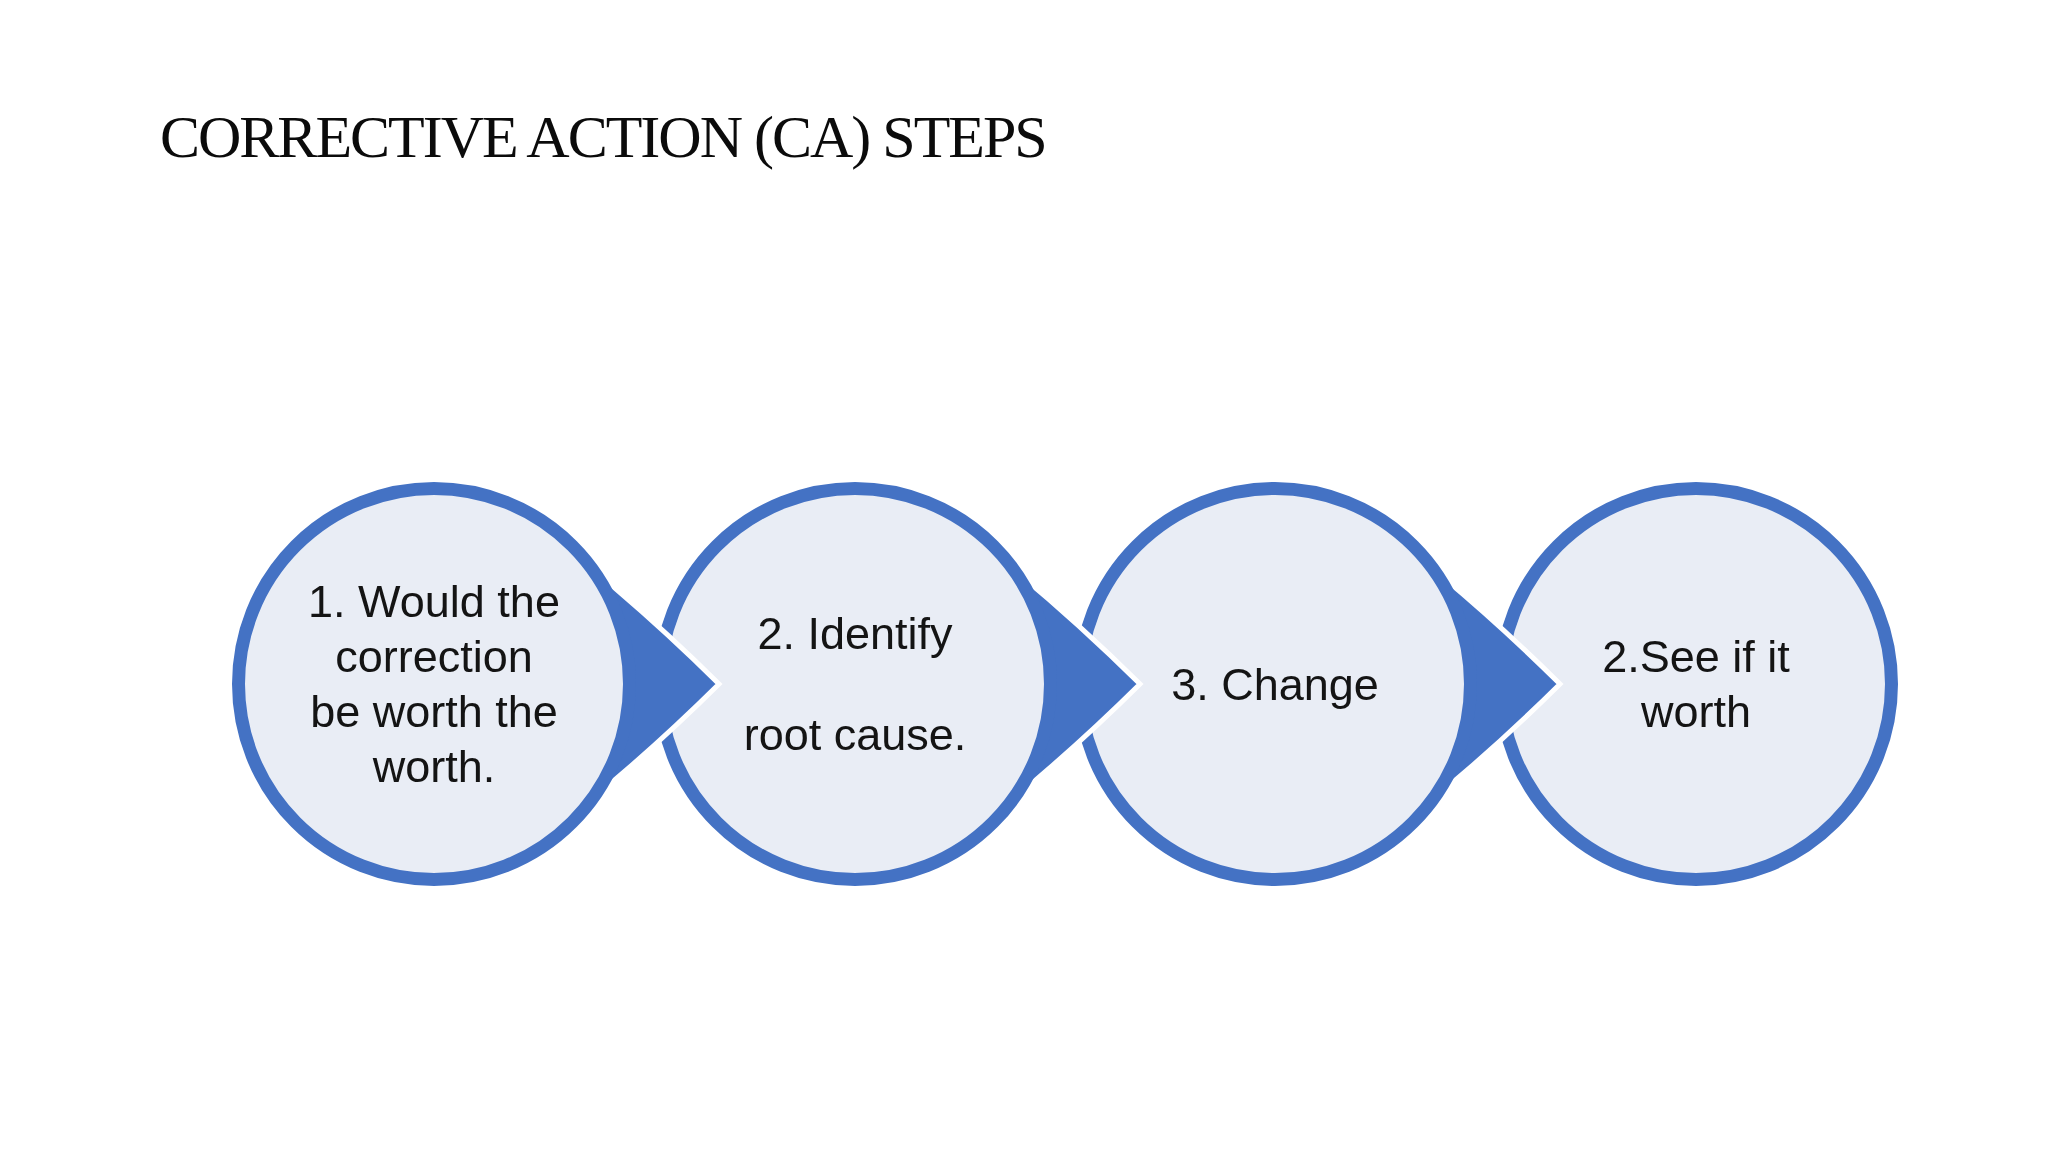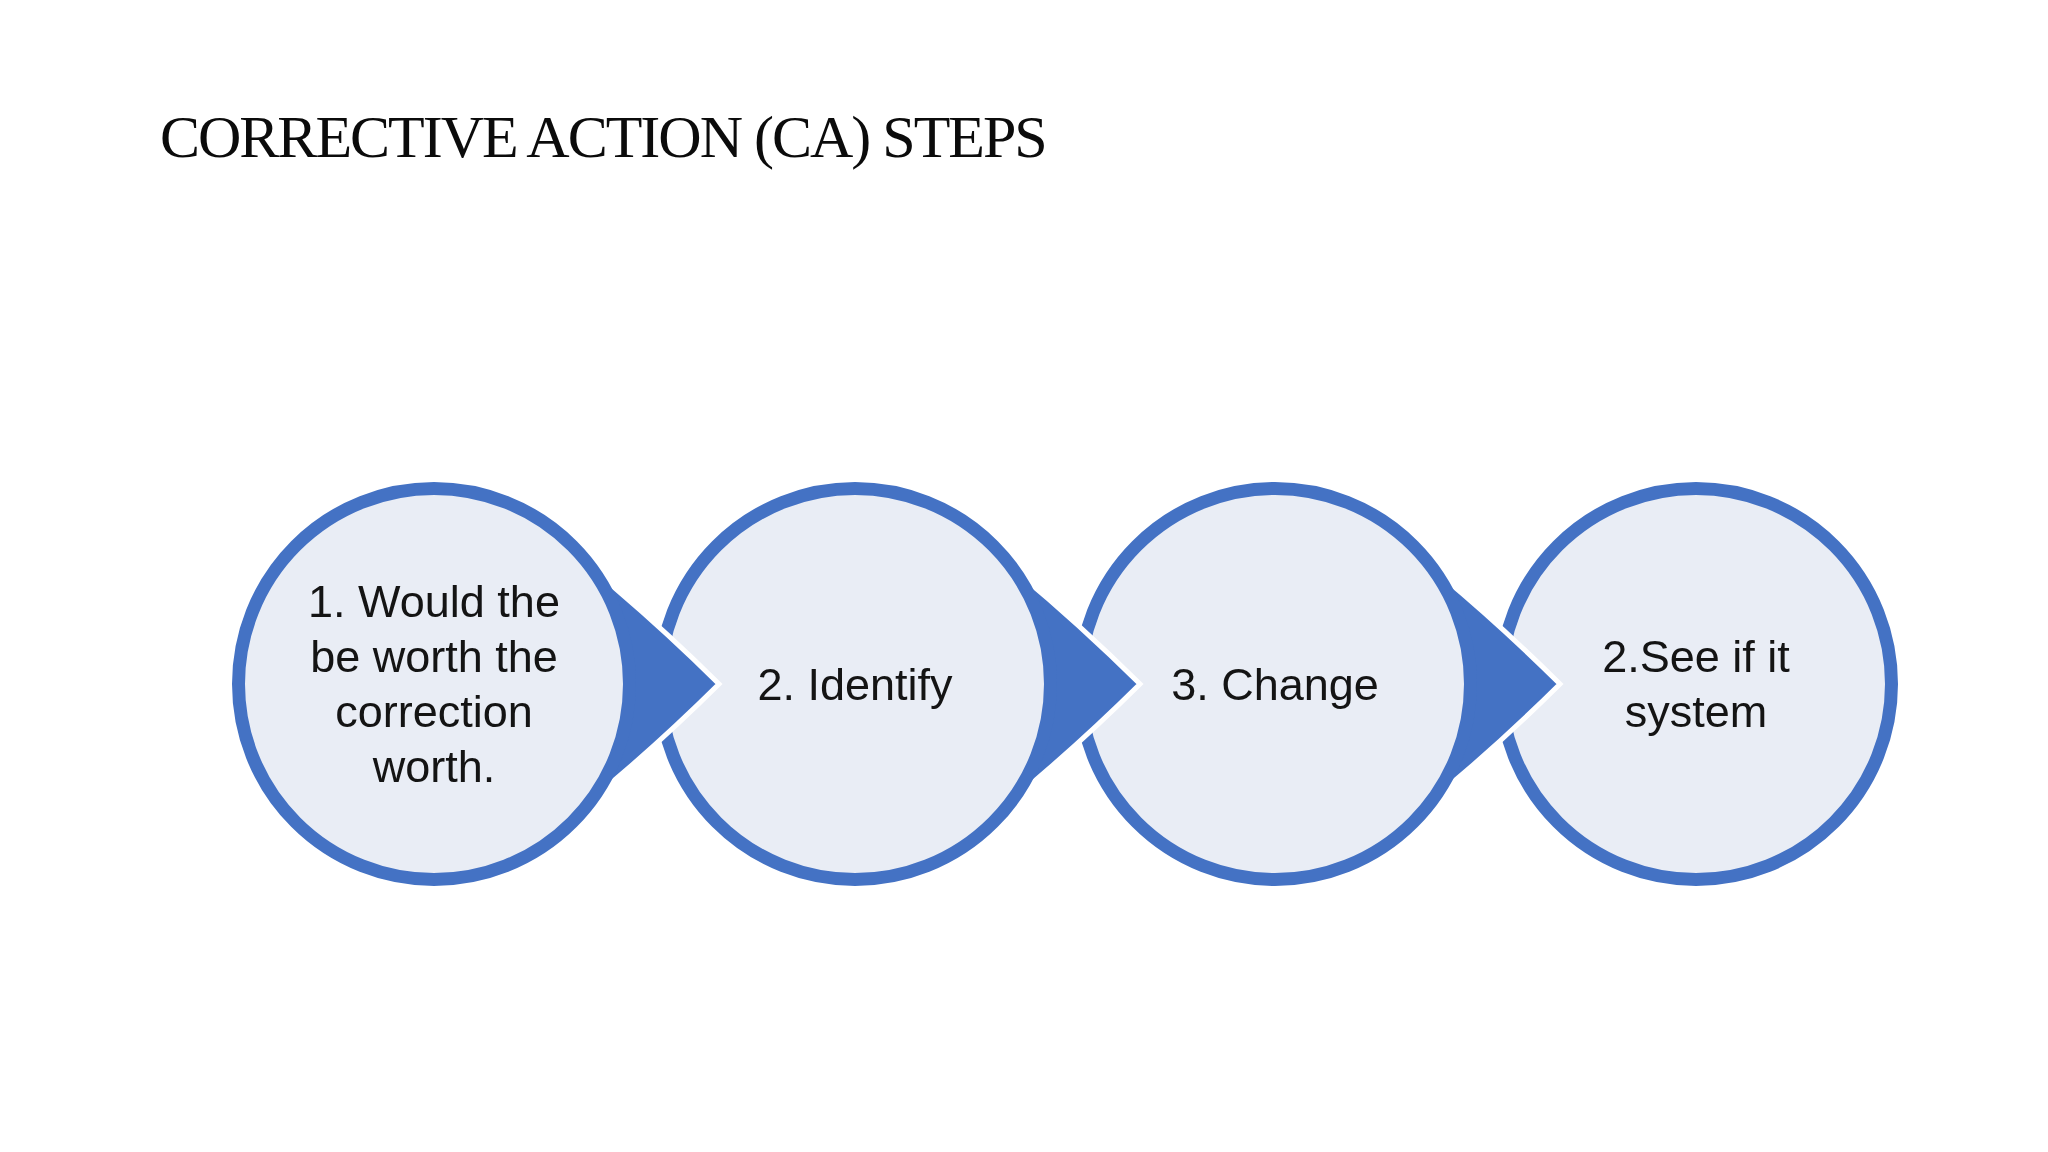--- a/index.html
+++ b/index.html
@@ -98,32 +98,33 @@
 
       <circle class="step-circle" cx="855" cy="672" r="195.5"></circle>
 
       <path class="arrow" d="M 494 482 Q 610 564 719 672 Q 610 780 494 862 Z"></path>
 
       <circle class="step-circle" cx="434" cy="672" r="195.5"></circle>
     </svg>
 
     <div class="step-text pos-1">
       <div class="step-line">1. Would the</div>
+      <div class="step-line">correction</div>
       <div class="step-line">be worth the</div>
-      <div class="step-line">correction</div>
       <div class="step-line">worth.</div>
     </div>
 
     <div class="step-text pos-2">
       <div class="step-line">2. Identify</div>
+      <div class="step-line">root cause.</div>
     </div>
 
     <div class="step-text pos-3">
       <div class="step-line">3. Change</div>
     </div>
 
     <div class="step-text pos-4">
       <div class="step-line">2.See if it</div>
-      <div class="step-line">system</div>
+      <div class="step-line">worth</div>
     </div>
 
   </div>
 </div>
 
 </body></html>

